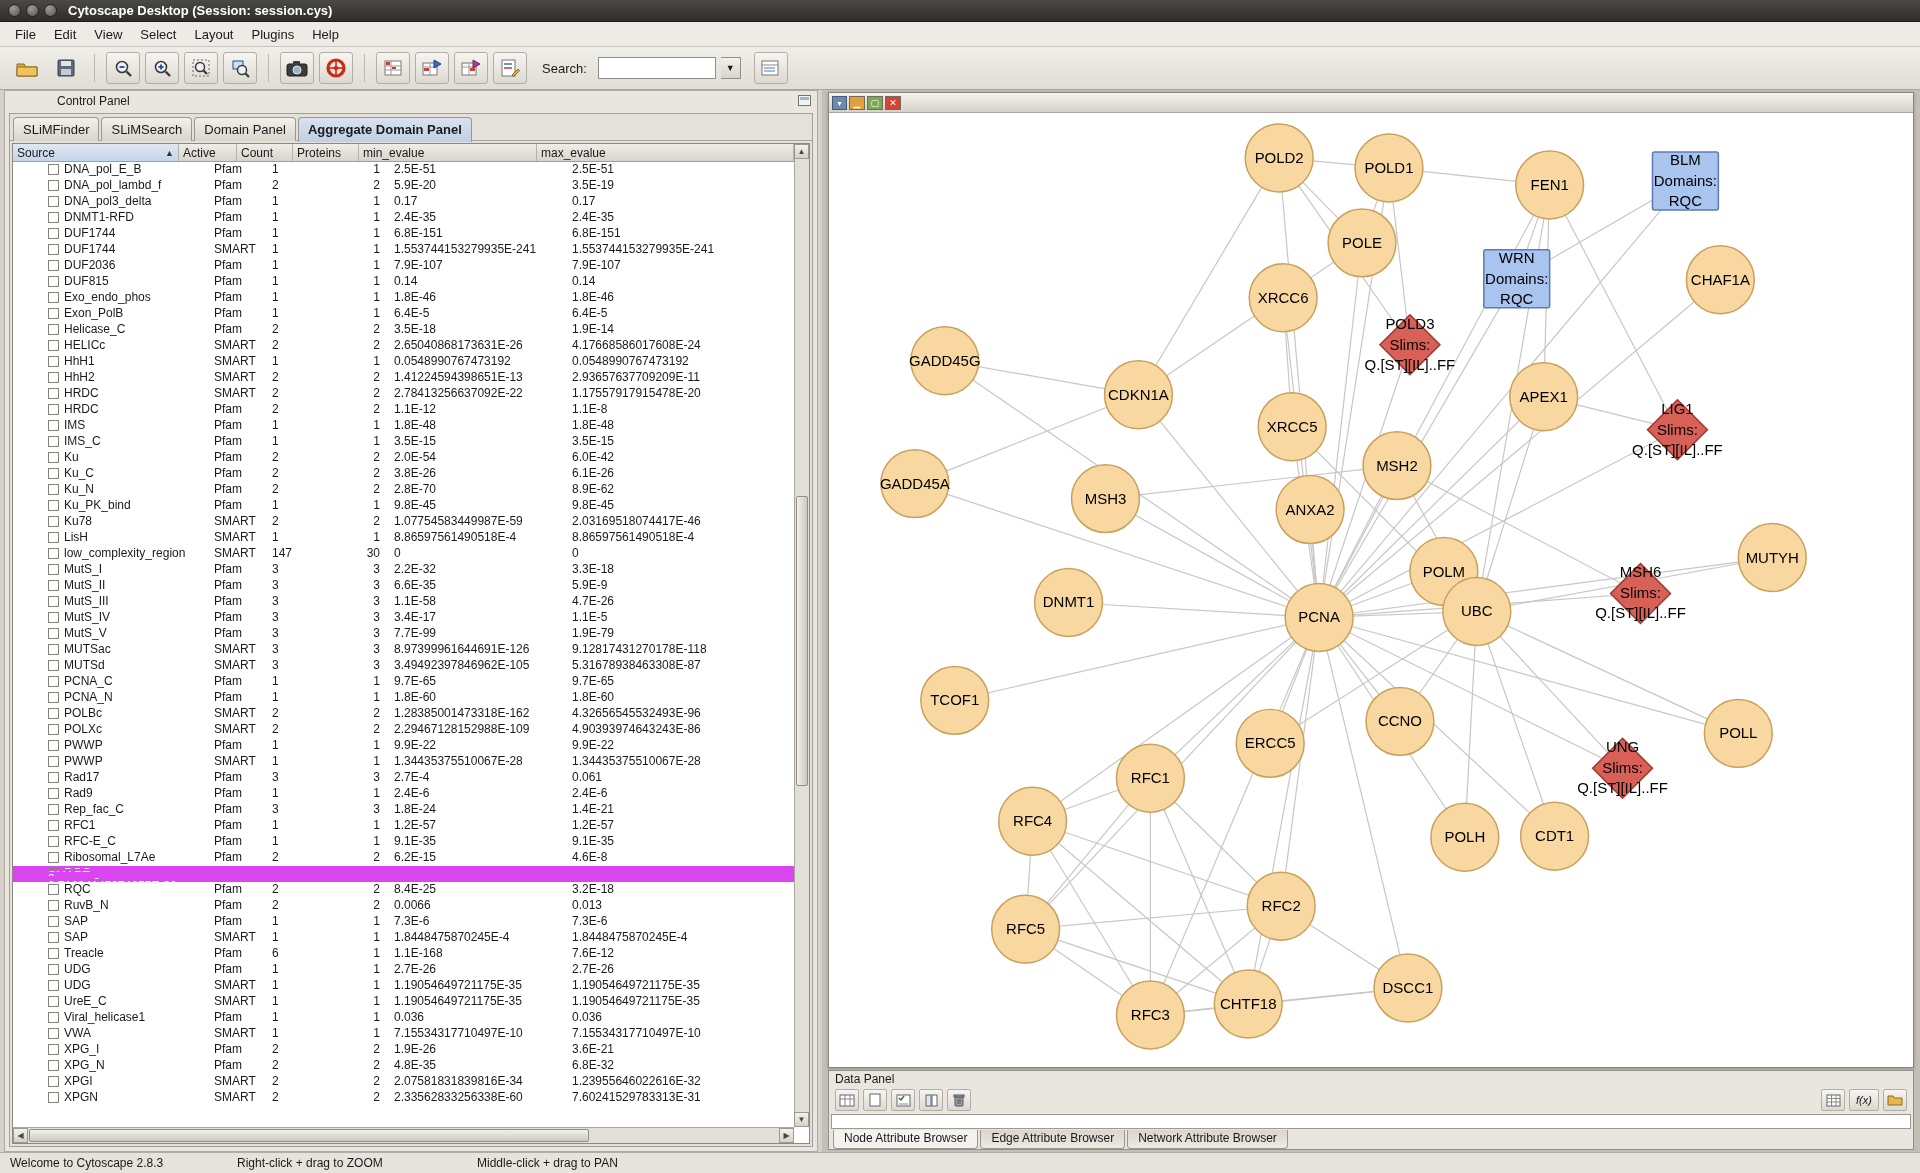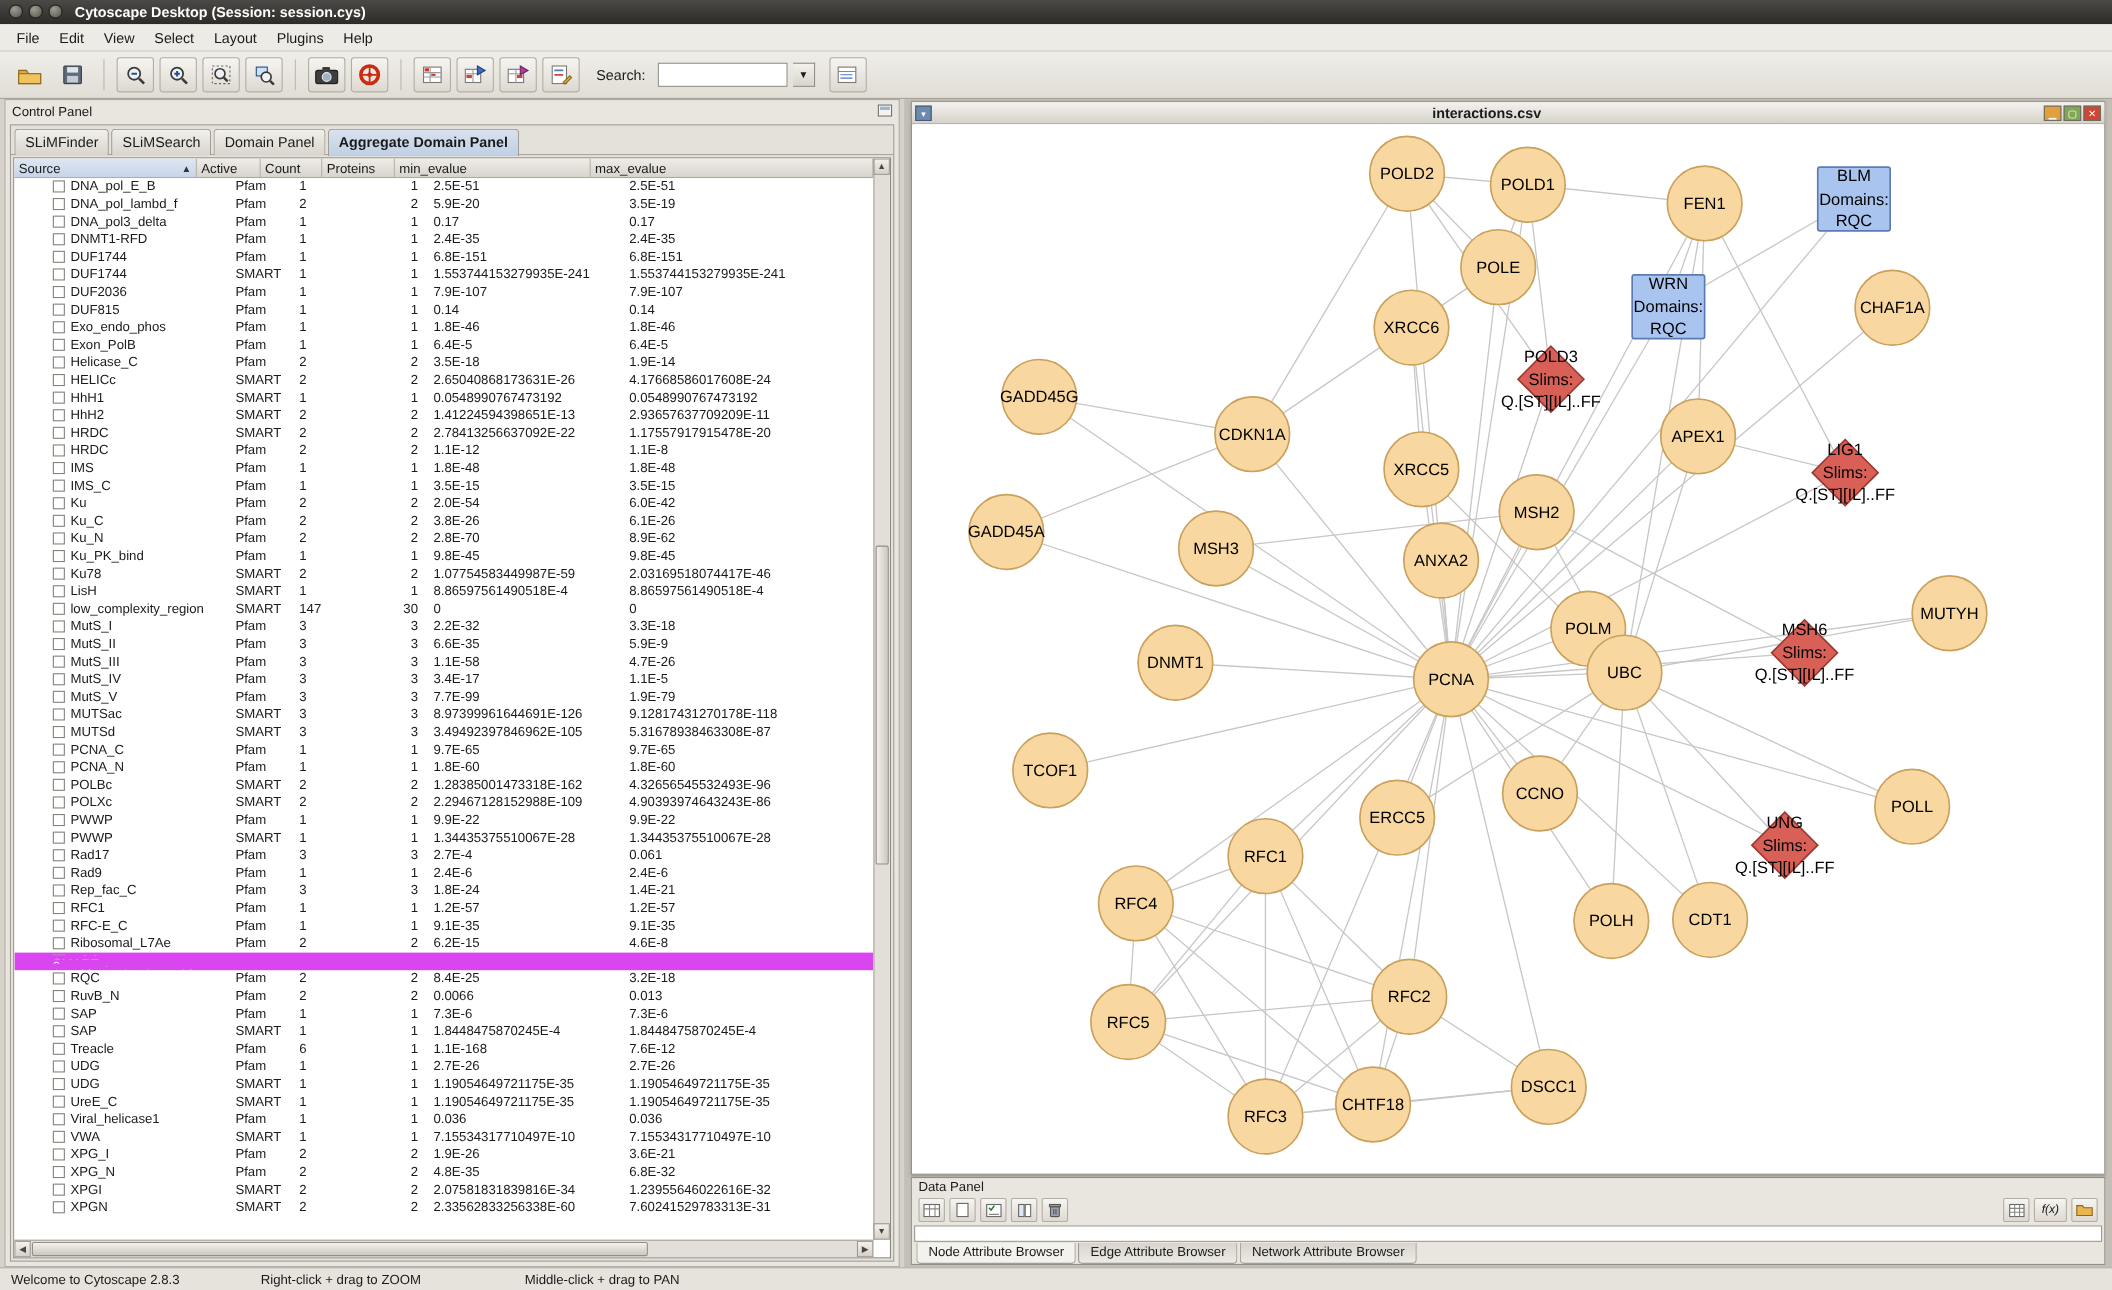--- a/index.html
+++ b/index.html
@@ -52,21 +52,21 @@
     font-size:9px; display:flex; align-items:center; justify-content:center;
   }
   
   .main { position:absolute; left:0; top:90px; right:0; bottom:21px; }
   
   .control-panel {
     position:absolute; left:4px; top:0; width:814px; bottom:0;
     background:#e9e6e0; border:1px solid #aeaaa2;
     display:flex; flex-direction:column;
   }
-  .cp-title { height:19px; font-size:12px; padding:2px 6px; display:flex; align-items:center; }
+  .cp-title { height:19px; font-size:12px; padding:2px 6px; display:flex; align-items:center;margin-left:46px; }
   .cp-title .spacer { flex:1; }
   .float-icon { width:13px; height:11px; border:1px solid #77736b; background:#f5f3ef; position:relative; }
   .float-icon::after { content:""; position:absolute; left:1px; top:1px; right:1px; height:3px; background:#9db4d2; }
   .cp-tabs { height:28px; display:flex; align-items:flex-end; padding-left:4px; border-bottom:1px solid #a8a49c; }
   .tab {
     font-size:13px; padding:4px 9px 4px; margin-right:2px;
     border:1px solid #9b978f; border-bottom:none; border-radius:4px 4px 0 0;
     background:linear-gradient(#f2f0eb,#d9d5cd); white-space:nowrap; cursor:default;
   }
   .tab.selected { background:#e9e6e0; padding-bottom:5px; margin-bottom:-1px; }
@@ -804,21 +804,20 @@
           <div class="sb-btn" style="right:0;top:0">▶</div>
         </div>
       </div>
     </div>
   </div>
 
   <div class="desktop">
     <div class="net-frame">
       <div class="net-title">
         <span class="frame-icon">▾</span>
-        <span class="title">interactions.csv</span>
         <span class="frame-btn fb-min">▁</span>
         <span class="frame-btn fb-max">▢</span>
         <span class="frame-btn fb-close">✕</span>
       </div>
       <div class="net-body">
         <svg viewBox="0 0 1084 954" preserveAspectRatio="none">
             <line x1="490" y1="505" x2="450" y2="45" class="edge"></line>
             <line x1="490" y1="505" x2="560" y2="55" class="edge"></line>
             <line x1="490" y1="505" x2="721" y2="72" class="edge"></line>
             <line x1="490" y1="505" x2="533" y2="130" class="edge"></line>

